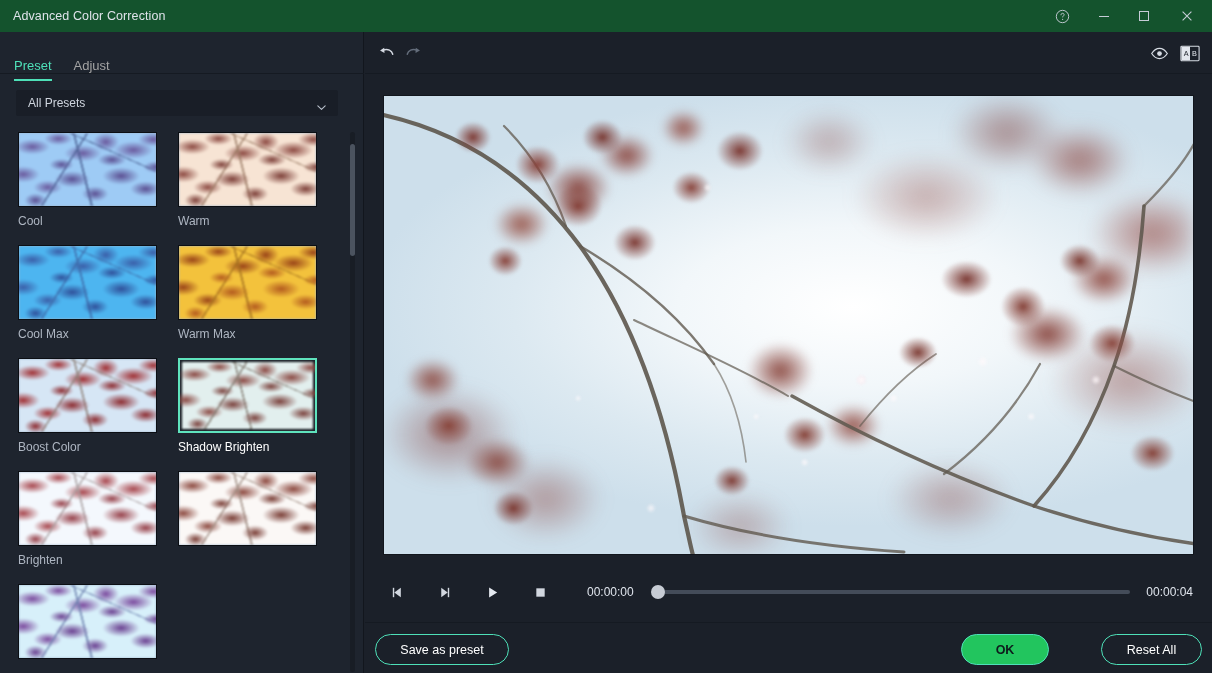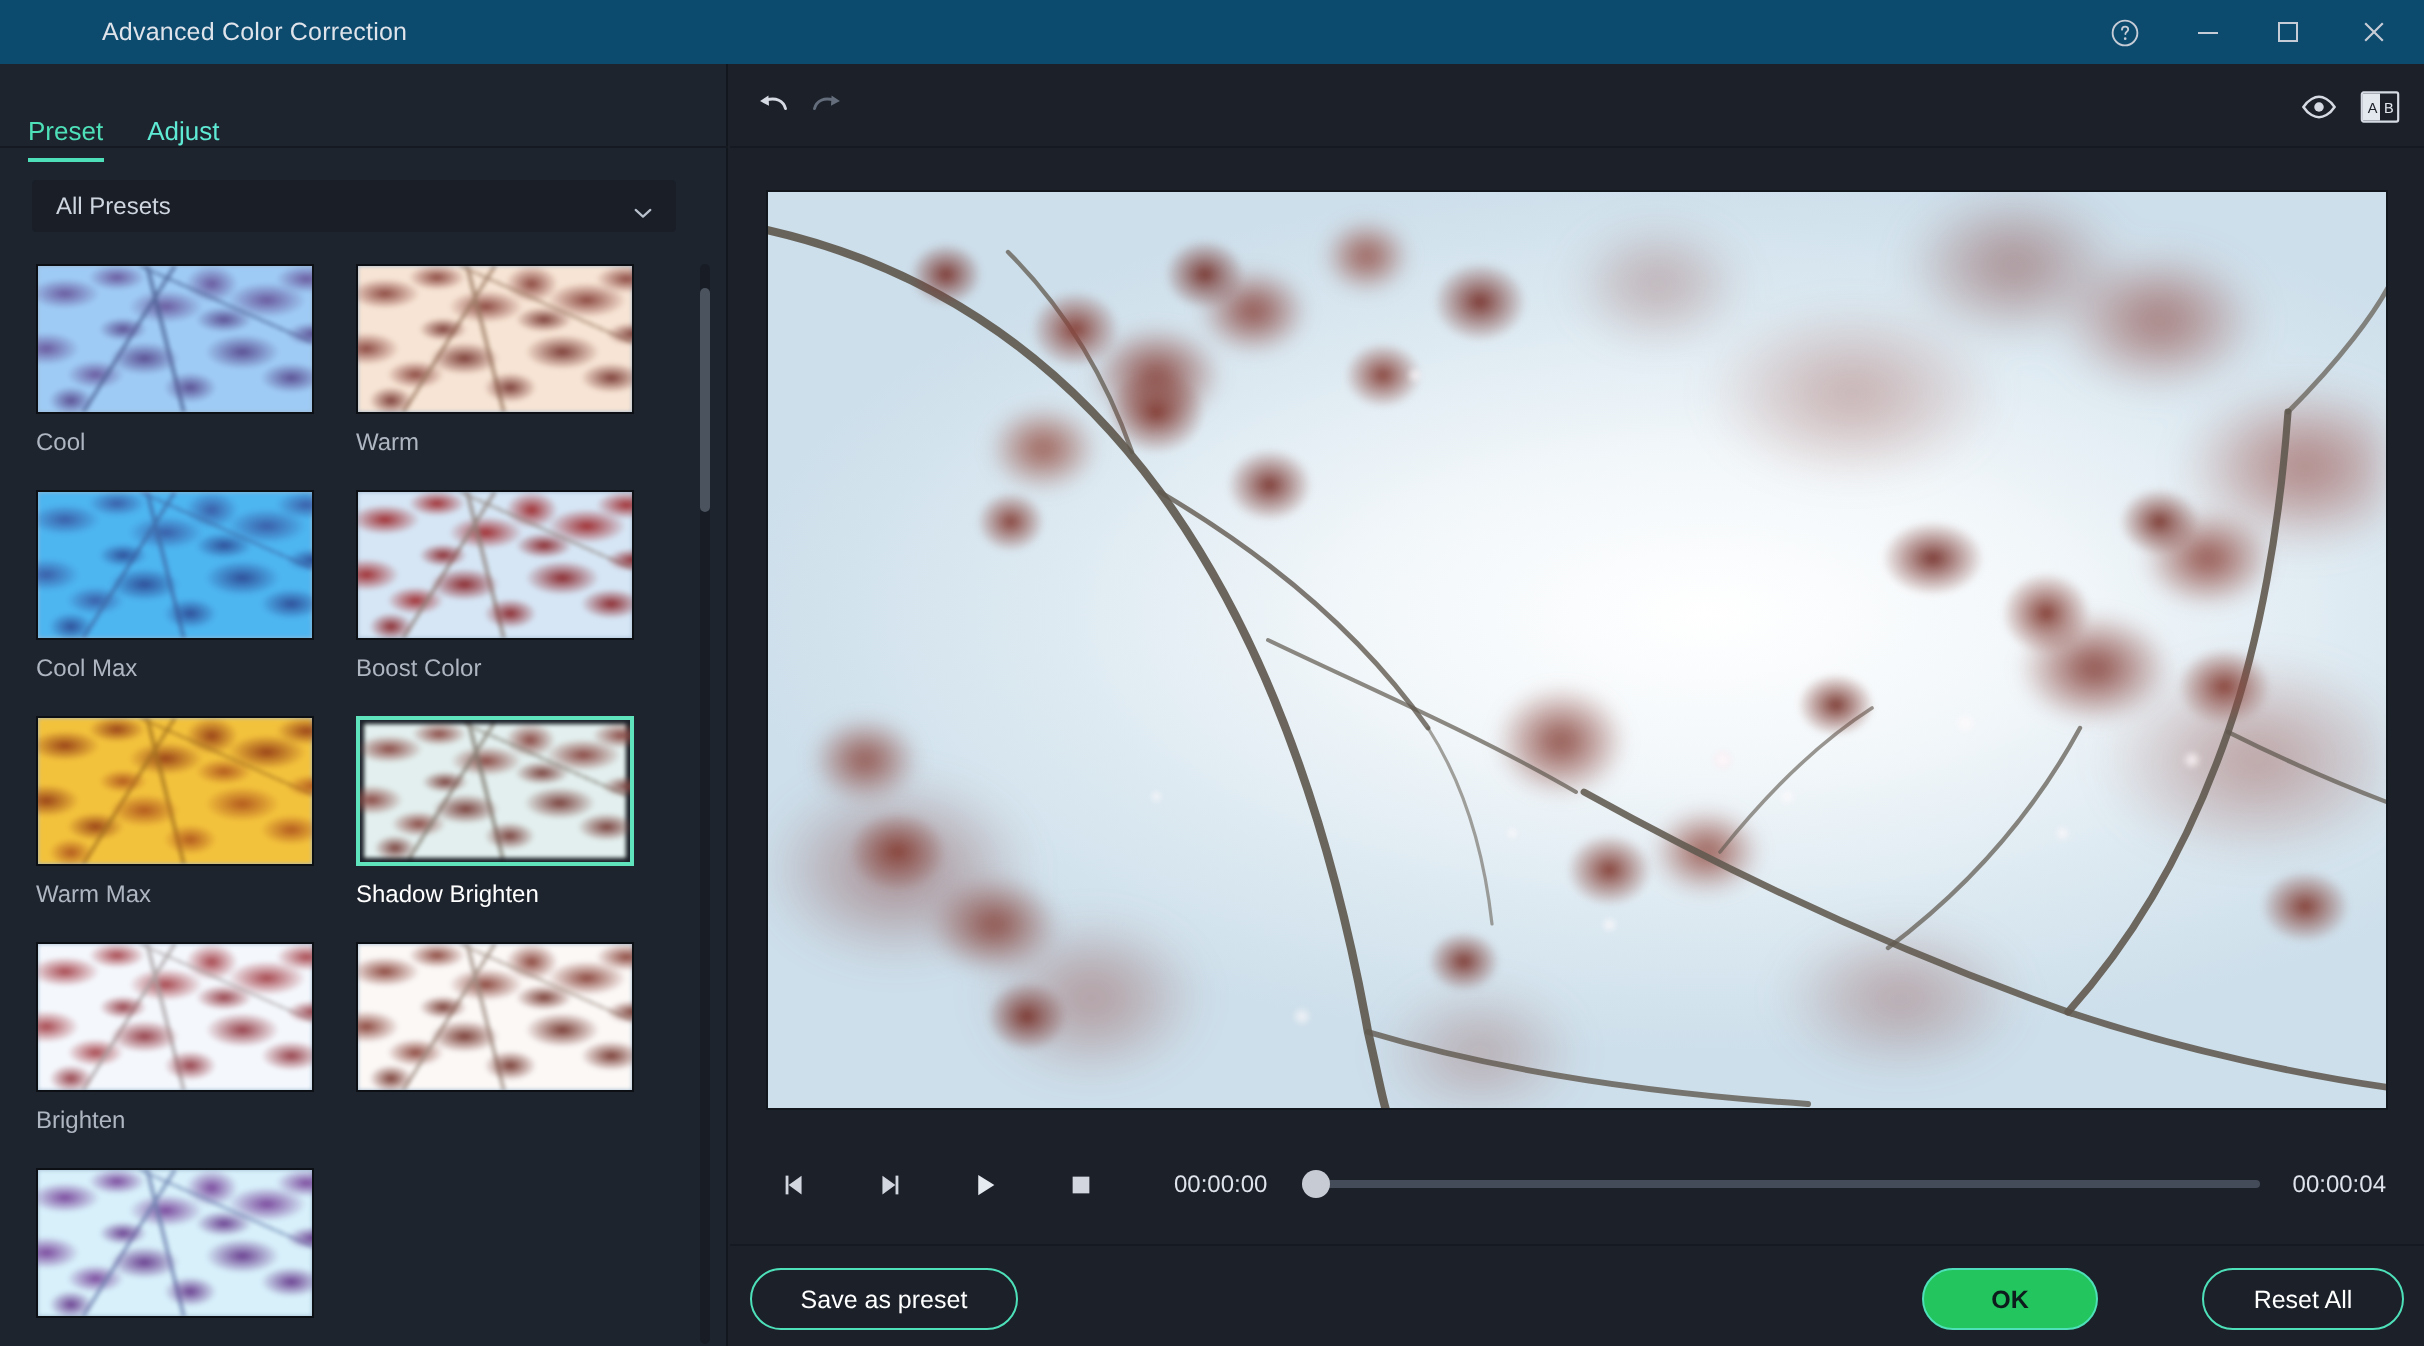--- a/index.html
+++ b/index.html
@@ -12,22 +12,22 @@
   .app {
     position: relative;
     width: 1212px; height: 673px;
     background: #1b2029;
     color: #e6e9ef;
   }
 
   
   .titlebar {
     position: absolute; left: 0; top: 0; width: 1212px; height: 32px;
-    background: #0c4a6e;
-    display: flex; align-items: center; padding-left: 38px;
+    background: #14532d;
+    display: flex; align-items: center;
   }
   .title-text {
     margin-left: 13px;
     font-size: 12.5px; color: #dfe3ea; letter-spacing: .1px;
   }
   .win-controls {
     position: absolute; right: 0; top: 0; height: 32px;
     display: flex; align-items: center;
   }
   .win-btn {
@@ -49,21 +49,21 @@
   .tabs {
     position: absolute; left: 0; top: 0; width: 364px; height: 42px;
     display: flex; align-items: flex-end;
     border-bottom: 1px solid #151a22;
   }
   .tab {
     position: relative;
     padding: 12px 0 0 0;
     margin-left: 14px;
     font-size: 13px;
-    color: #5eead4;
+    color: #a3a3a3;
     cursor: default;
   }
   .tab:nth-child(2) { margin-left: 22px; }
   .tab.active { color: #4ee0b8; }
   .tab.active::after {
     content: ""; position: absolute;
     left: 0; bottom: -8px; width: 100%; height: 2px;
     background: #4ee0b8;
   }
 
@@ -393,33 +393,33 @@
           <div class="preset-item">
             <div class="thumb">
               <div class="art" style="background: rgb(77, 181, 240); --lf: #3a5ea8; --lf2: #2f4f99;">
                 <div class="twig" style="--br: #3f6aa8;"></div>
               </div>
             </div>
             <div class="plabel">Cool Max</div>
           </div>
           <div class="preset-item">
             <div class="thumb">
+              <div class="art" style="background: rgb(243, 194, 60); --lf: #9a4418; --lf2: #b35a1e;">
+                <div class="twig" style="--br: #a3701f;"></div>
+              </div>
+            </div>
+            <div class="plabel">Warm Max</div>
+          </div>
+          <div class="preset-item">
+            <div class="thumb">
               <div class="art" style="background: rgb(214, 230, 245); --lf: #a02f33; --lf2: #8c2a2f;">
                 <div class="twig" style="--br: #8d7f77;"></div>
               </div>
             </div>
             <div class="plabel">Boost Color</div>
-          </div>
-          <div class="preset-item">
-            <div class="thumb">
-              <div class="art" style="background: rgb(243, 194, 60); --lf: #9a4418; --lf2: #b35a1e;">
-                <div class="twig" style="--br: #a3701f;"></div>
-              </div>
-            </div>
-            <div class="plabel">Warm Max</div>
           </div>
           <div class="preset-item selected">
             <div class="thumb">
               <div class="art" style="background: rgb(226, 239, 238); --lf: #8b4a44; --lf2: #7a413c;">
                 <div class="twig" style="--br: #7d776c;"></div>
               </div>
             </div>
             <div class="plabel">Shadow Brighten</div>
           </div>
           <div class="preset-item">

